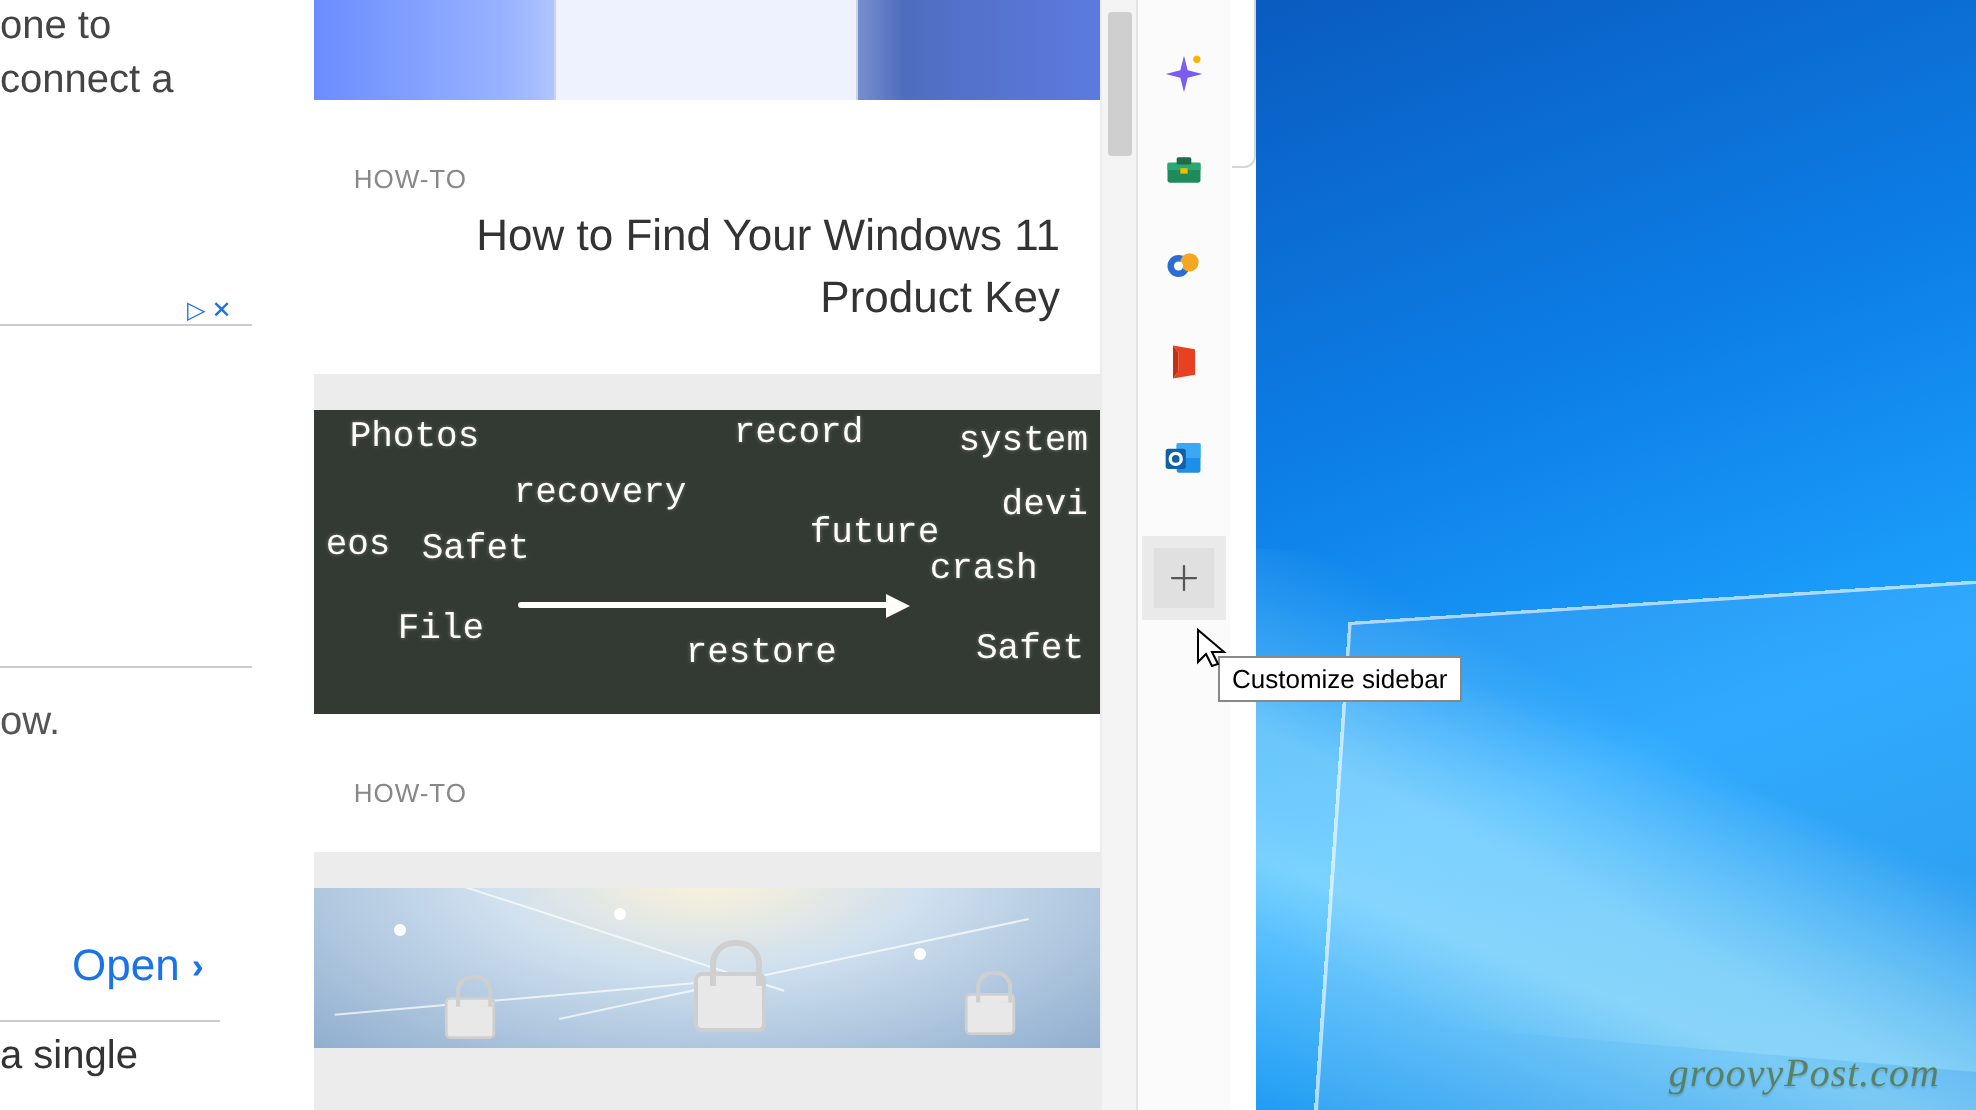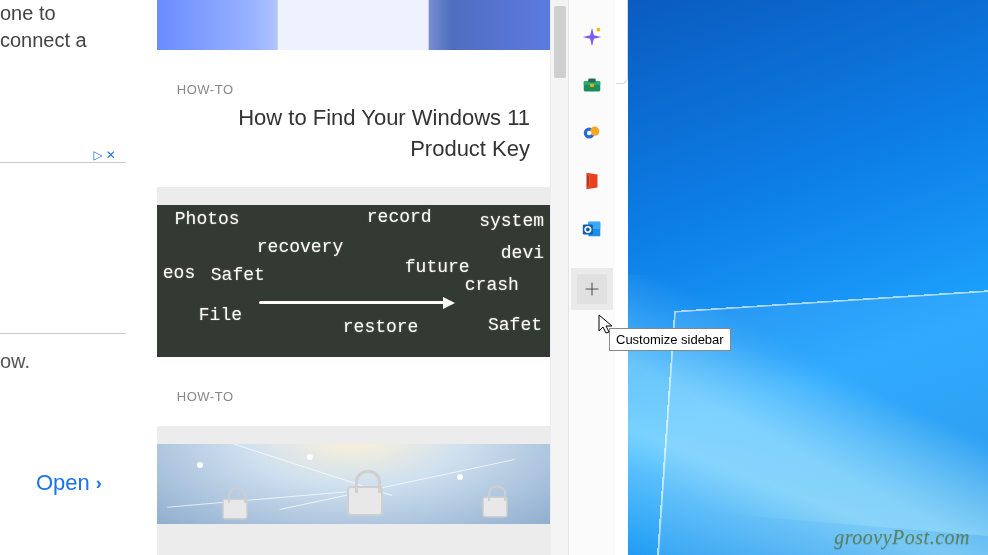--- a/index.html
+++ b/index.html
@@ -182,20 +182,21 @@
         <span class="tri">▷</span>
         <span class="xmark">✕</span>
       </div>
       <div class="divider"></div>
       <div class="ad-text2">ow.</div>
       <div class="divider2"></div>
       <div class="ad-open">
         <span>Open</span>
         <span class="chev">›</span>
       </div>
+      <div class="ad-text3">a single</div>
     </div>
 
     <div class="articles">
       <div class="card">
         <div class="thumb thumb-a"></div>
         <div class="body">
           <div class="cat">HOW-TO</div>
           <div class="title">How to Find Your Windows 11 Product Key</div>
         </div>
       </div>

